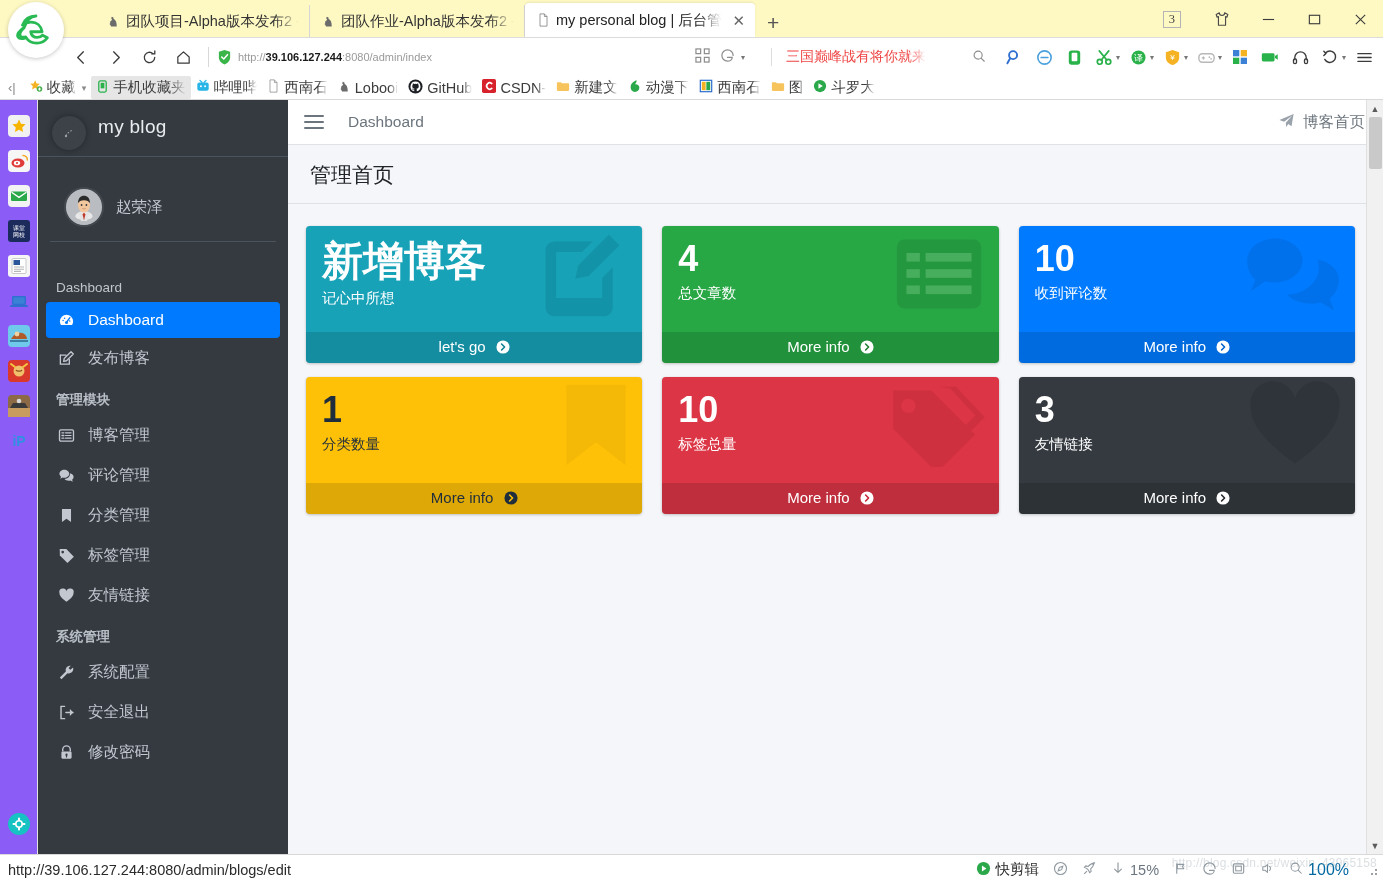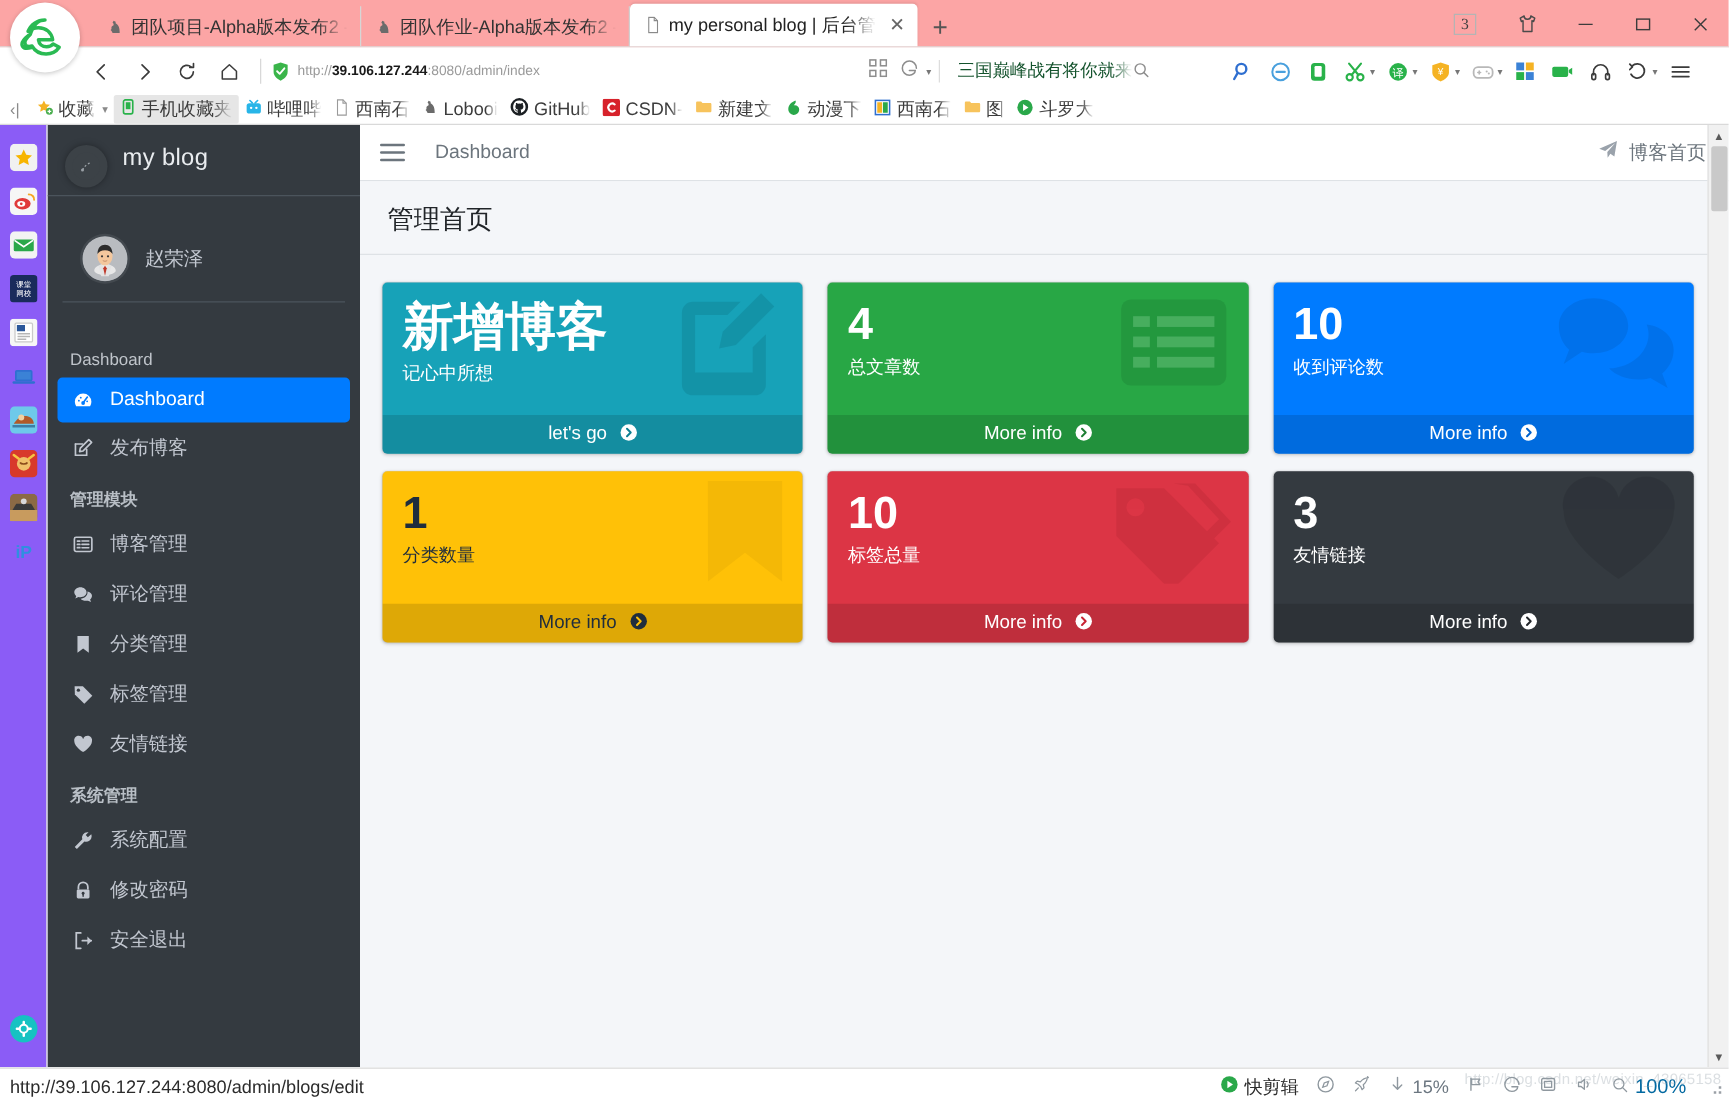--- a/index.html
+++ b/index.html
@@ -14,25 +14,26 @@
   
   .browser {
     width: 1383px; height: 884px;
     display: flex; flex-direction: column;
     background: #ffffff;
   }
 
   
   .tabstrip {
     height: 38px;
-    background: #fca5a5;
+    background: #fef9c3;
     display: flex;
     align-items: flex-end;
     position: relative;
     border-bottom: 1px solid #dcdcdc;
+    padding-left: 21px;
   }
   .brand-logo {
     position: absolute; left: 8px; top: 2px;
     width: 56px; height: 56px;
     border-radius: 50%;
     background: #ffffff;
     box-shadow: 0 1px 4px rgba(0,0,0,.22);
     display: flex; align-items: center; justify-content: center;
     z-index: 6;
   }
@@ -105,23 +106,23 @@
     display: flex; align-items: center; gap: 6px;
     font-size: 11px;
     overflow: hidden; white-space: nowrap;
   }
   .url-text { color: #9a9a9a; font-family: "Liberation Sans", sans-serif;}
   .url-text b { color: #1a1a1a; font-weight: 700;}
   .url-text .scheme { color: #9a9a9a; }
   .sec-shield svg { display:block; }
   .nav-mini { display:flex; align-items:center; gap:10px; color:#7e7e7e; margin-left: 8px;}
   .searchbox {
-    width: 215px; margin-left: 4px;
-    display:flex; align-items:center; 
-    font-size: 14px; color:#14532d;
+    width: 215px; margin-left: 24px;
+    display:flex; align-items:center; justify-content:space-between;
+    font-size: 14px; color:#ef4444;
     border-left: 1px solid #ddd; padding-left: 14px;
     white-space: nowrap; overflow: hidden;
   }
   .searchbox .q {
     -webkit-mask-image: linear-gradient(to right, #000 88%, transparent 100%);
     mask-image: linear-gradient(to right, #000 88%, transparent 100%);
     overflow: hidden;
   }
   .toolbar-icons { display:flex; align-items:center; gap: 2px; margin-left: 14px;}
   .ti { width: 28px; height: 30px; display:flex; align-items:center; justify-content:center;}
@@ -813,38 +814,38 @@
               <svg width="17" height="17" viewBox="0 0 18 18">
                   <path d="M12.6 1.8a4.6 4.6 0 0 0-4.3 6.1L1.9 14.3l1.8 1.8 6.4-6.4a4.6 4.6 0 0 0 6.1-4.3c0-.6-.1-1.2-.3-1.7L13 6.1l-1.8-1.8 2.4-2.4c-.3-.1-.6-.1-1-.1z" fill="#c2c7d0"></path>
                 </svg>
             </span>
             <span>系统配置</span>
           </div>
 
           <div class="nav-item">
             <span class="ni-icon">
               <svg width="17" height="17" viewBox="0 0 18 18">
+                  <path d="M7 2.5H3.2v13H7" fill="none" stroke="#c2c7d0" stroke-width="1.5" stroke-linecap="round"></path>
+                  <path d="M8.4 9h7.4" stroke="#c2c7d0" stroke-width="1.6" stroke-linecap="round"></path>
+                  <path d="M12.6 5.4L16.2 9l-3.6 3.6" fill="#c2c7d0"></path>
+                </svg>
+            </span>
+            <span>安全退出</span>
+          </div>
+
+          <div class="nav-item">
+            <span class="ni-icon">
+              <svg width="17" height="17" viewBox="0 0 18 18">
                   <path d="M5 8V6a4 4 0 0 1 8 0v2" fill="none" stroke="#c2c7d0" stroke-width="1.5"></path>
                   <rect x="3.6" y="8" width="10.8" height="7.6" rx="1.2" fill="#c2c7d0"></rect>
                   <circle cx="9" cy="11.2" r="1.2" fill="#343a40"></circle>
                   <path d="M9 12v1.8" stroke="#343a40" stroke-width="1.2" stroke-linecap="round"></path>
                 </svg>
             </span>
             <span>修改密码</span>
-          </div>
-
-          <div class="nav-item">
-            <span class="ni-icon">
-              <svg width="17" height="17" viewBox="0 0 18 18">
-                  <path d="M7 2.5H3.2v13H7" fill="none" stroke="#c2c7d0" stroke-width="1.5" stroke-linecap="round"></path>
-                  <path d="M8.4 9h7.4" stroke="#c2c7d0" stroke-width="1.6" stroke-linecap="round"></path>
-                  <path d="M12.6 5.4L16.2 9l-3.6 3.6" fill="#c2c7d0"></path>
-                </svg>
-            </span>
-            <span>安全退出</span>
           </div>
         </nav>
       </aside>
 
       <main class="content">
 
         <div class="topbar">
           <span class="hamburger">
               <i></i>
               <i></i>

